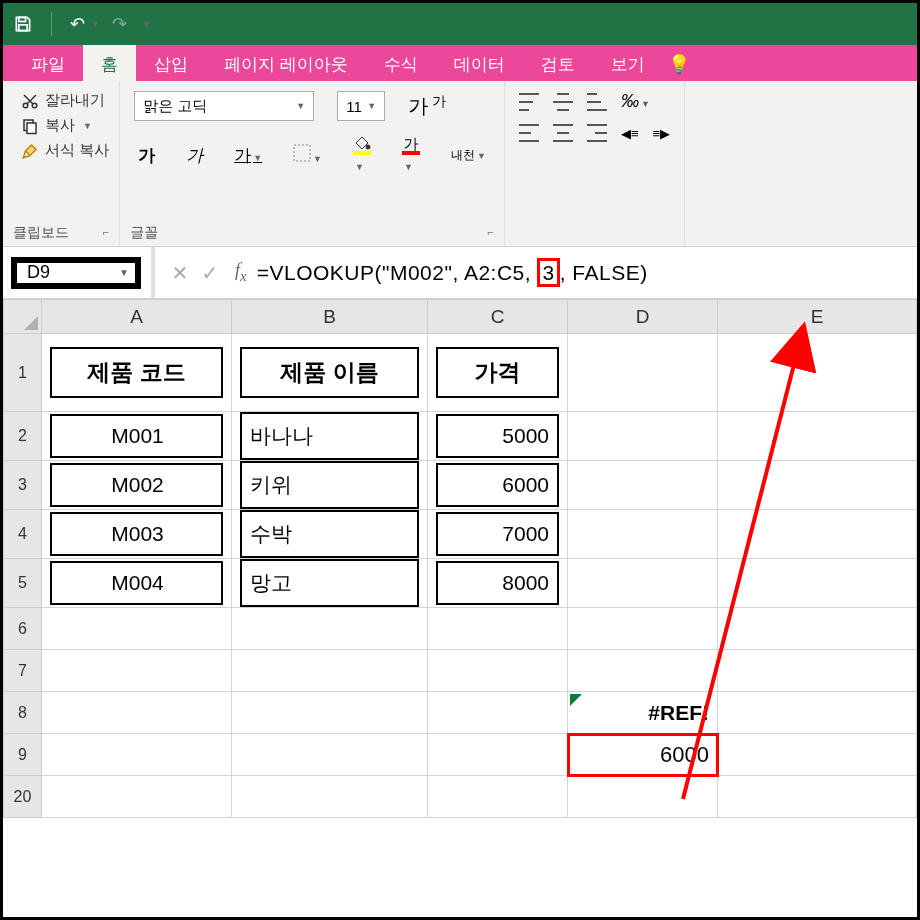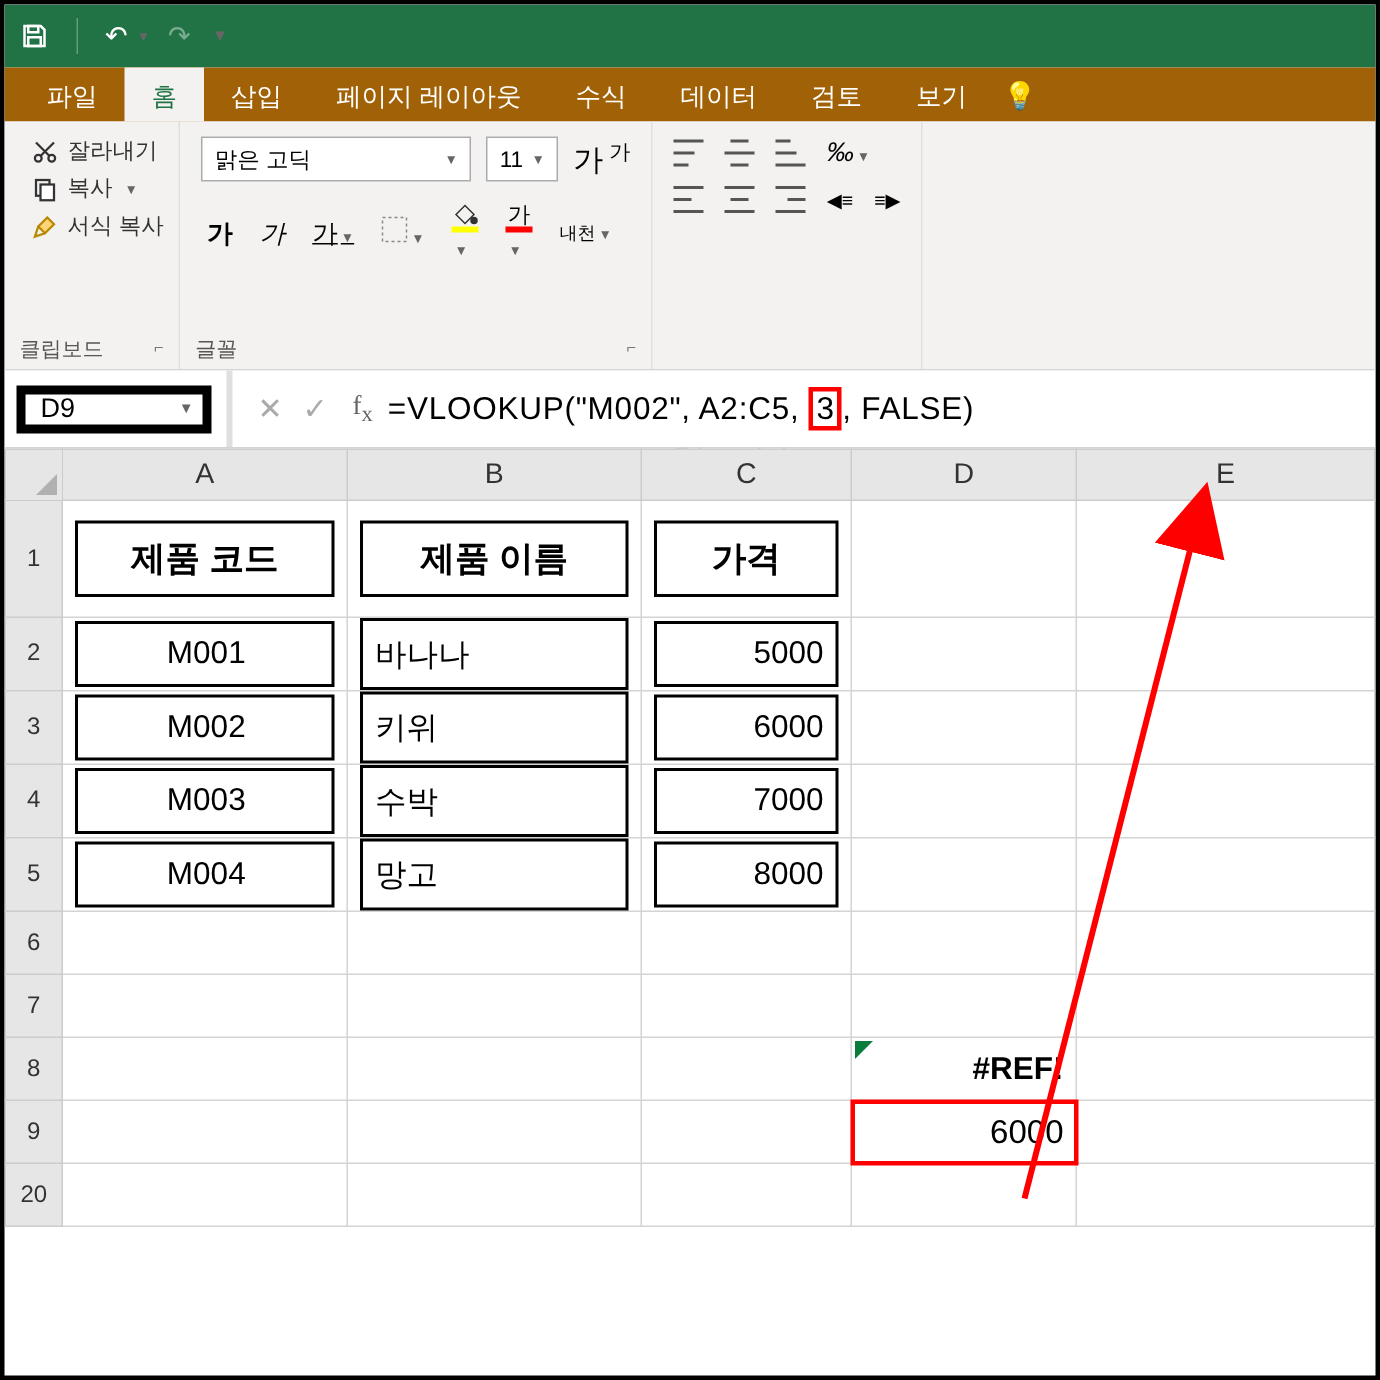--- a/index.html
+++ b/index.html
@@ -5,40 +5,40 @@
   * { box-sizing: border-box; margin: 0; padding: 0; }
   body { font-family: "Malgun Gothic", "Segoe UI", sans-serif; font-size: 13px; background: #fff; width: 920px; height: 920px; border: 3px solid #000; overflow: hidden; }
   
   
   .titlebar { background: #217346; height: 42px; display: flex; align-items: center; padding: 0 10px; gap: 12px; }
   .titlebar .save-ico { width: 20px; height: 20px; color: #fff; }
   .titlebar .undo { color: #fff; display: flex; align-items: center; gap: 4px; font-size: 18px; }
   .titlebar .sep { width: 1px; height: 24px; background: rgba(255,255,255,.3); margin: 0 6px; }
   
   
-  .ribbon-tabs { background: #a16207; display: flex; padding-left: 10px; height: 36px; }
+  .ribbon-tabs { background: #ec4899; display: flex; padding-left: 10px; height: 36px; }
   .ribbon-tabs .tab { color: #fff; padding: 8px 18px; font-size: 17px; cursor: pointer; }
   .ribbon-tabs .tab.active { background: #f3f2f1; color: #217346; }
   .ribbon-tabs .tellme { color: #fff; padding: 8px 6px; font-size: 18px; }
   
   
   .ribbon { background: #f3f2f1; height: 166px; display: flex; border-bottom: 1px solid #d4d4d4; }
   .ribbon-group { display: flex; flex-direction: column; padding: 6px 10px 4px; border-right: 1px solid #e1dfdd; }
   .ribbon-group .body { flex: 1; display: flex; }
   .ribbon-group .label { text-align: left; font-size: 14px; color: #555; padding-top: 4px; position: relative; }
   .ribbon-group .label .launcher { position: absolute; right: 0; bottom: 4px; font-size: 11px; color: #777; }
   
   .paste-btn { display: flex; flex-direction: column; align-items: center; padding: 4px 6px; gap: 4px; }
   .paste-btn .icon { width: 40px; height: 46px; }
   .clip-right { display: flex; flex-direction: column; gap: 6px; padding-left: 8px; padding-top: 4px; }
   .clip-item { display: flex; align-items: center; gap: 6px; color: #333; font-size: 15px; }
   .clip-item svg { width: 18px; height: 18px; }
   
   .font-group .body { flex-direction: column; gap: 12px; padding: 4px; }
-  .font-row { display: flex; align-items: center; gap: 10px; }
+  .font-row { display: flex; align-items: center; gap: 23px; }
   .font-select { background: #fff; border: 1px solid #ababab; height: 30px; display: flex; align-items: center; padding: 0 8px; font-size: 15px; }
   .font-name { width: 180px; justify-content: space-between; }
   .font-size { width: 48px; justify-content: space-between; }
   .resize-btns { display: flex; gap: 4px; font-family: serif; }
   .resize-btns span:first-child { font-size: 20px; }
   .resize-btns span:last-child { font-size: 14px; }
   .font-btn { padding: 2px 4px; font-size: 17px; }
   .b { font-weight: bold; }
   .i { font-style: italic; }
   .u { text-decoration: underline; }
@@ -50,21 +50,21 @@
   .align-row { display: flex; gap: 14px; align-items: center; }
   .align-ico { width: 20px; height: 18px; display: flex; flex-direction: column; justify-content: space-between; }
   .align-ico span { height: 2px; background: #555; display: block; }
   
   
   .formula-row { display: flex; align-items: center; height: 52px; border-bottom: 1px solid #d4d4d4; background: #fff; position: relative; }
   .name-box { width: 130px; border: 6px solid #000000; height: 32px; display: flex; align-items: center; padding: 0 10px; font-size: 18px; margin-left: 8px; position: relative; }
   .name-box .dd2 { font-size: 10px; color: #666; position: absolute; right: 6px; }
   .fx-sep { width: 4px; background: #e1dfdd; height: 100%; margin: 0 10px; }
   .fx-btn { width: 30px; text-align: center; color: #aaa; font-size: 20px; }
-  .fx-lbl { font-family: serif; color: #666; font-size: 18px; padding: 0 10px; }
+  .fx-lbl { font-style: italic; font-family: serif; color: #666; font-size: 18px; padding: 0 10px; }
   .formula-txt { font-size: 21px; letter-spacing: .5px; }
   .formula-txt .hl { border: 3px solid #ff0000; padding: 0 2px; }
   .watermark { position: absolute; left: 440px; top: 48px; color: #ccc; font-size: 21px; }
   
   
   .grid-wrap { position: relative; }
   .grid { border-collapse: collapse; width: 100%; table-layout: fixed; }
   .grid th.rowhead, .grid th.corner { background: #e6e6e6; border: 1px solid #ccc; font-weight: normal; color: #333; font-size: 15px; }
   .grid th.colhead { background: #e6e6e6; border: 1px solid #ccc; font-weight: normal; color: #333; font-size: 19px; height: 34px; }
   .grid th.corner { width: 38px; position: relative; }

